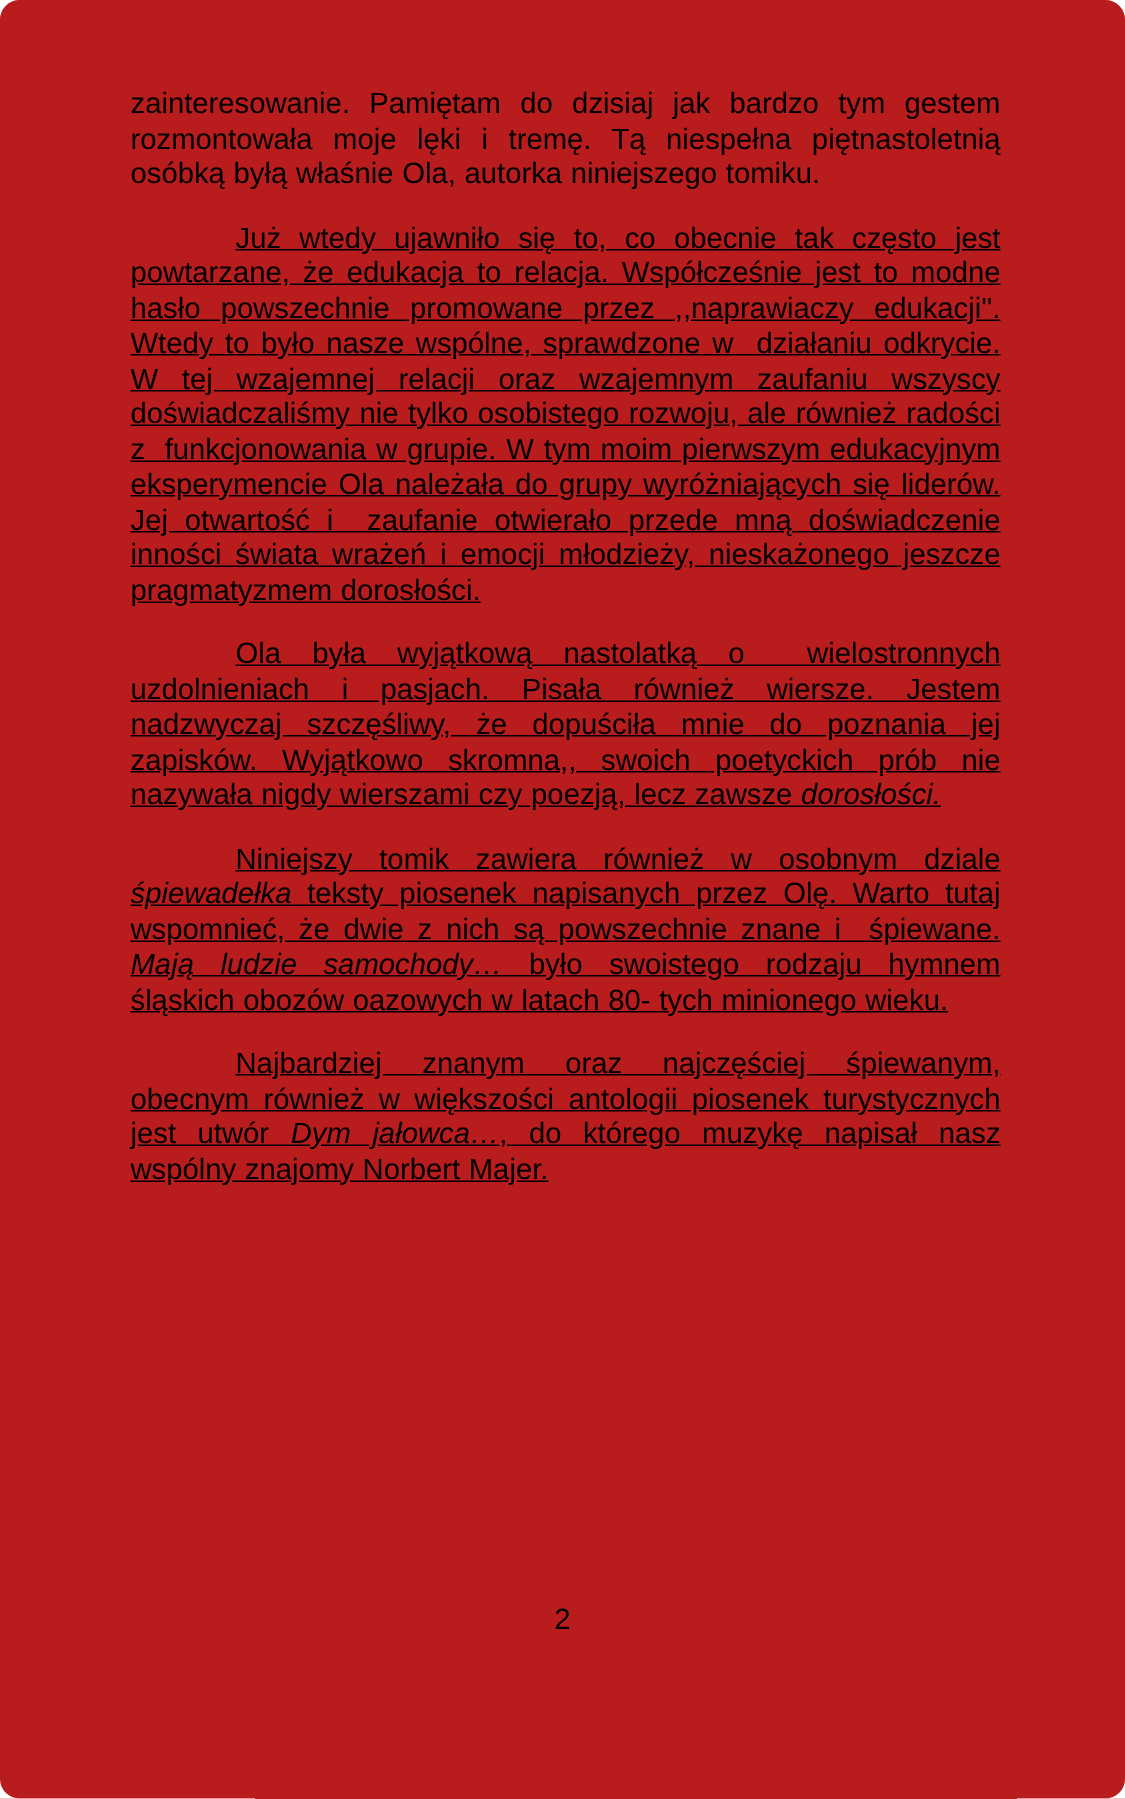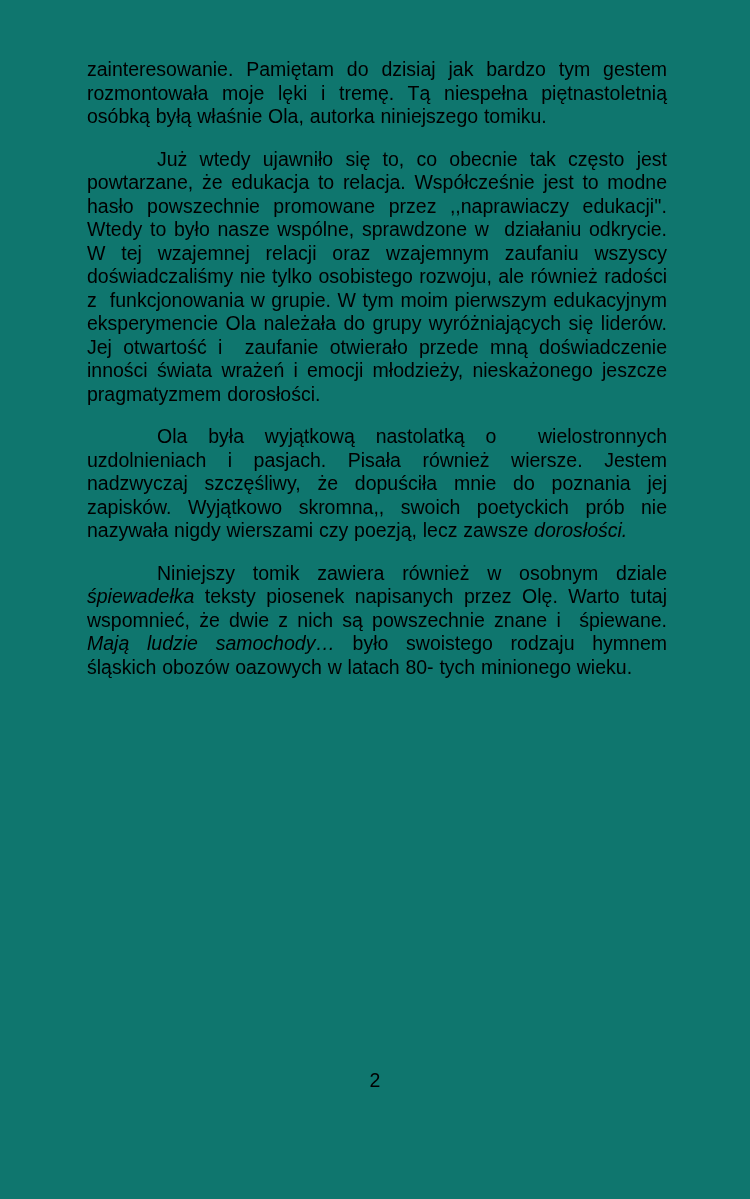--- a/index.html
+++ b/index.html
@@ -4,41 +4,43 @@
 <style>
   html, body {
     margin: 0;
     padding: 0;
     background: #ffffff;
   }
   .page {
     position: relative;
     width: 750px;
     height: 1199px;
-    background: #0f766e;
+    background: #b91c1c;
     color: #000000;
     font-family: "Liberation Sans", sans-serif;
     overflow: hidden;
+    border-radius: 13px;
   }
   .text-block {
     position: absolute;
     left: 87px;
     top: 58px;
     width: 580px;
     font-size: 19.5px;
     line-height: 23.5px;
     text-align: justify;
     hyphens: none;
     word-spacing: 0.02em;
   }
   .para {
     margin: 0 0 19px 0;
   }
   .para.indent {
     text-indent: 70px;
+    text-decoration: underline;
   }
   .it {
     font-style: italic;
   }
   .page-number {
     position: absolute;
     top: 1068px;
     left: 0;
     width: 100%;
     text-align: center;
@@ -48,15 +50,16 @@
 </style>
 </head>
 <body>
 
 <div class="page">
   <main class="text-block" id="text-block">
       <p class="para"><span>zainteresowanie. Pamiętam do dzisiaj jak bardzo tym gestem rozmontowała moje lęki i tremę. Tą niespełna piętnastoletnią osóbką byłą właśnie Ola, autorka niniejszego tomiku.</span></p>
       <p class="para indent"><span>Już wtedy ujawniło się to, co obecnie tak często jest powtarzane, że edukacja to relacja. Współcześnie jest to modne hasło powszechnie promowane przez ,,naprawiaczy edukacji''. Wtedy to było nasze wspólne, sprawdzone w&nbsp; działaniu odkrycie. W tej wzajemnej relacji oraz wzajemnym zaufaniu wszyscy doświadczaliśmy nie tylko osobistego rozwoju, ale również radości z&nbsp; funkcjonowania w grupie. W tym moim pierwszym edukacyjnym eksperymencie Ola należała do grupy wyróżniających się liderów. Jej otwartość i&nbsp; zaufanie otwierało przede mną doświadczenie inności świata wrażeń i emocji młodzieży, nieskażonego jeszcze pragmatyzmem dorosłości.</span></p>
       <p class="para indent"><span>Ola była wyjątkową nastolatką o&nbsp; wielostronnych uzdolnieniach i pasjach. Pisała również wiersze. Jestem nadzwyczaj szczęśliwy, że dopuściła mnie do poznania jej zapisków. Wyjątkowo skromna,, swoich poetyckich prób nie nazywała nigdy wierszami czy poezją, lecz zawsze </span><span class="it">dorosłości.</span></p>
       <p class="para indent"><span>Niniejszy tomik zawiera również w osobnym dziale </span><span class="it">śpiewadełka</span><span> teksty piosenek napisanych przez Olę. Warto tutaj wspomnieć, że dwie z nich są powszechnie znane i&nbsp; śpiewane. </span><span class="it">Mają ludzie samochody…</span><span> było swoistego rodzaju hymnem śląskich obozów oazowych w latach 80- tych minionego wieku.</span></p>
+      <p class="para indent"><span>Najbardziej znanym oraz najczęściej śpiewanym, obecnym również w większości antologii piosenek turystycznych jest utwór </span><span class="it">Dym jałowca…</span><span>, do którego muzykę napisał nasz wspólny znajomy Norbert Majer.</span></p>
     </main>
   <footer class="page-number">2</footer>
 </div>
 
 </body></html>

